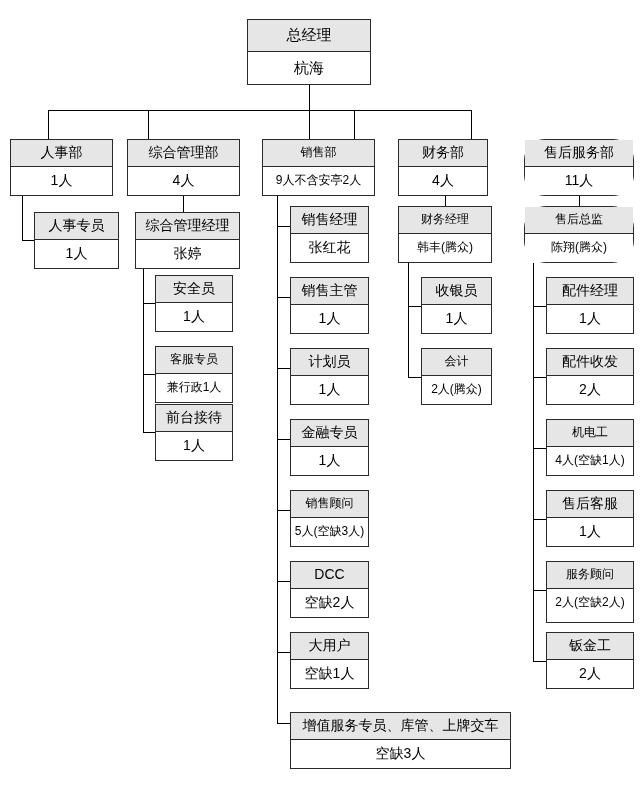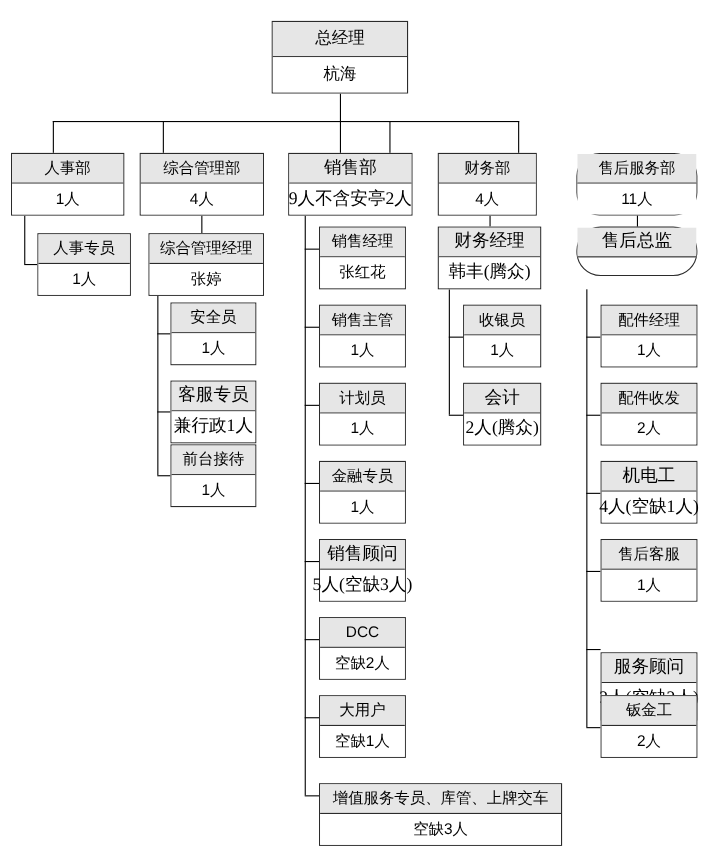--- a/index.html
+++ b/index.html
@@ -35,21 +35,21 @@
     background:#e6e6e6;
     border-bottom:1px solid #2b2b2b;
     font-size:14px;
     height:27px;
   }
   .node .val{
     background:#ffffff;
     font-size:14px;
     height:28px;
   }
-  .node.small .hdr,.node.small .val{font-size:16px;font-family:Liberation Serif, serif;}
+  .node.small .hdr,.node.small .val{font-size:12px;}
 
   
   .node.root .hdr{height:32px;font-size:15px;}
   .node.root .val{height:32px;font-size:15px;}
 
   
   .line{position:absolute;background:#000000;z-index:1;}
   .vline{width:1px;}
   .hline{height:1px;}
 </style>
@@ -187,22 +187,23 @@
     <div class="hdr">会计</div>
     <div class="val">2人(腾众)</div>
   </div>
 
   <div class="node" style="left:524px;top:139px;width:110px;height:57px;border-radius:21px;">
     <div class="hdr">售后服务部</div>
     <div class="val">11人</div>
   </div>
   <div class="line vline" style="left:579px;top:196px;width:1px;height:10px;"></div>
 
-  <div class="node small" style="left:524px;top:206px;width:110px;height:45px;border-radius:22px;">
+  <div class="node small" style="left:524px;top:206px;width:110px;height:57px;border-radius:22px;">
     <div class="hdr">售后总监</div>
+    <div class="val">陈翔(腾众)</div>
   </div>
 
   <div class="line vline" style="left:533px;top:263px;width:1px;height:398px;"></div>
   <div class="line hline" style="left:533px;top:306px;width:13px;height:1px;"></div>
   <div class="line hline" style="left:533px;top:377px;width:13px;height:1px;"></div>
   <div class="line hline" style="left:533px;top:448px;width:13px;height:1px;"></div>
   <div class="line hline" style="left:533px;top:519px;width:13px;height:1px;"></div>
   <div class="line hline" style="left:533px;top:590px;width:13px;height:1px;"></div>
   <div class="line hline" style="left:533px;top:661px;width:13px;height:1px;"></div>
 
@@ -215,21 +216,21 @@
     <div class="val">2人</div>
   </div>
   <div class="node small" style="left:546px;top:419px;width:88px;height:57px;">
     <div class="hdr">机电工</div>
     <div class="val">4人(空缺1人)</div>
   </div>
   <div class="node" style="left:546px;top:490px;width:88px;height:57px;">
     <div class="hdr">售后客服</div>
     <div class="val">1人</div>
   </div>
-  <div class="node small" style="left:546px;top:561px;width:88px;height:62px;margin-top:32px;">
+  <div class="node small" style="left:546px;top:561px;width:88px;height:62px;">
     <div class="hdr">服务顾问</div>
     <div class="val">2人(空缺2人)</div>
   </div>
   <div class="node" style="left:546px;top:632px;width:88px;height:57px;">
     <div class="hdr">钣金工</div>
     <div class="val">2人</div>
   </div>
 
 </div>
 

